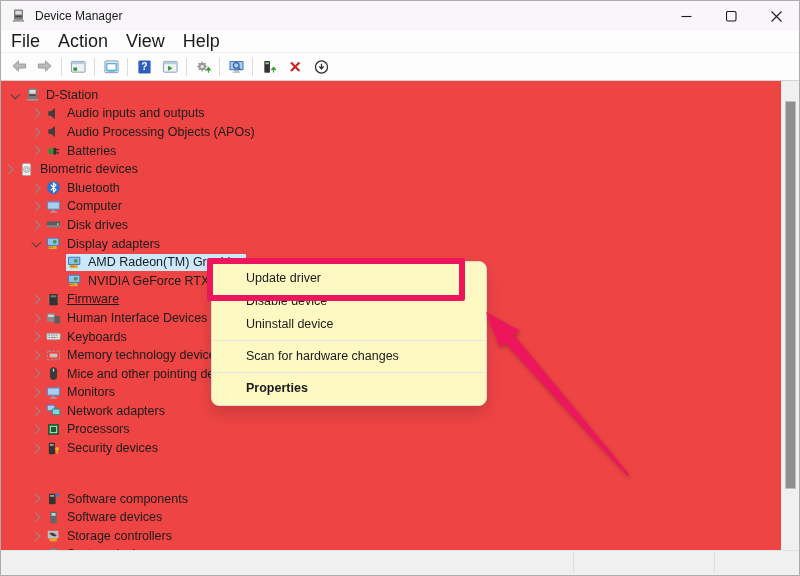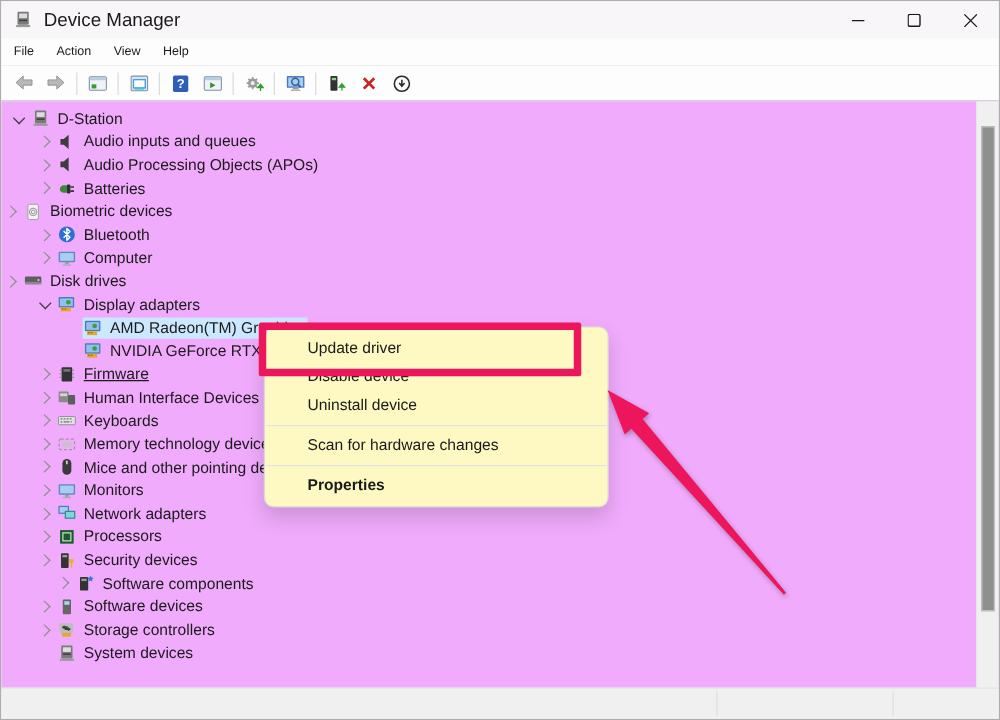--- a/index.html
+++ b/index.html
@@ -3,34 +3,34 @@
 <meta charset="utf-8">
 <style>
   html,body{margin:0;padding:0;background:#e8e8e8;}
   #win{position:relative;width:800px;height:576px;background:#fff;border:1px solid #adadad;
        box-sizing:border-box;overflow:hidden;font-family:"Liberation Sans",sans-serif;
        -webkit-font-smoothing:antialiased;}
   
   .titlebar{position:absolute;top:0;left:0;right:0;height:30px;background:#f8f6f9;
             display:flex;align-items:center;}
   .app-icon{margin-left:10px;width:16px;height:16px;display:flex;}
-  .title-text{margin-left:8px;font-size:15px;color:#1a1a1a;}
+  .title-text{margin-left:8px;font-size:12px;color:#1a1a1a;}
   .tb-controls{margin-left:auto;display:flex;height:100%;}
   .win-btn{width:45px;height:100%;display:flex;align-items:center;justify-content:center;}
   
   .menubar{position:absolute;top:30px;left:0;right:0;height:21px;background:#fdfdfd;
            border-bottom:1px solid #efefef;display:flex;align-items:center;padding-left:1px;}
-  .menu-top-item{padding:0 9px;font-size:10px;color:#1a1a1a;line-height:21px;}
+  .menu-top-item{padding:0 9px;font-size:18px;color:#1a1a1a;line-height:21px;}
   
   .toolbar{position:absolute;top:52px;left:0;right:0;height:27px;background:#fdfdfd;
            border-bottom:1px solid #d2d2d2;display:flex;align-items:center;padding-left:5px;}
   .tb-btn{width:26px;height:24px;display:flex;align-items:center;justify-content:center;}
   .tb-sep{width:1px;height:18px;background:#dcdcdc;margin:0 3px;}
   
-  .content{position:absolute;top:80px;left:0;right:0;height:472px;background:#f0abfc;}
+  .content{position:absolute;top:80px;left:0;right:0;height:472px;background:#ef4444;}
   .tree{position:absolute;top:0;left:0;right:18px;bottom:0;overflow:hidden;padding-top:4.5px;}
   .tree-row{height:18.6px;display:flex;align-items:center;font-size:12.5px;color:#1b1b1b;
             white-space:nowrap;}
   .chev-slot{width:17px;height:16px;display:flex;align-items:center;justify-content:center;flex:0 0 17px;}
   .chev{width:5.5px;height:5.5px;border:solid #8f8f8f;border-width:0 1.3px 1.3px 0;
         transform:rotate(-45deg);margin-left:-2px;}
   .chev.exp{transform:rotate(45deg);border-color:#3f3f3f;margin-left:0;margin-top:-2px;}
   .item-body{display:flex;align-items:center;padding:1px 3px 1px 1px;}
   .item-body.selected{background:var(--sel,#cce8ff);}
   .tree-icon{width:15px;height:15px;display:flex;margin-right:6px;flex:0 0 15px;}
@@ -227,21 +227,21 @@
         <div class="tree-row" style="padding-left: 27px;">
           <span class="chev-slot">
             <span class="chev"></span>
           </span>
           <span class="item-body">
             <span class="tree-icon">
               <svg viewBox="0 0 16 16" width="15" height="15">
                 <path d="M2.5 5.5h2.8L9.5 2v12L5.3 10.5H2.5z" fill="#3d3d3d"></path>
               </svg>
             </span>
-            <span>Audio inputs and queues</span>
+            <span>Audio inputs and outputs</span>
           </span>
         </div>
         <div class="tree-row" style="padding-left: 27px;">
           <span class="chev-slot">
             <span class="chev"></span>
           </span>
           <span class="item-body">
             <span class="tree-icon">
               <svg viewBox="0 0 16 16" width="15" height="15">
                 <path d="M2.5 5.5h2.8L9.5 2v12L5.3 10.5H2.5z" fill="#3d3d3d"></path>
@@ -303,21 +303,21 @@
               <svg viewBox="0 0 16 16" width="15" height="15">
                 <rect x="1" y="2.5" width="14" height="9" rx="0.8" fill="#5b8ac5"></rect>
                 <rect x="2.2" y="3.7" width="11.6" height="6.6" fill="#aacdf0"></rect>
                 <rect x="6.5" y="11.5" width="3" height="1.8" fill="#9a9a9a"></rect>
                 <rect x="4.5" y="13.3" width="7" height="1.2" fill="#adadad"></rect>
               </svg>
             </span>
             <span>Computer</span>
           </span>
         </div>
-        <div class="tree-row" style="">
+        <div class="tree-row" style="padding-left: 27px;">
           <span class="chev-slot">
             <span class="chev"></span>
           </span>
           <span class="item-body">
             <span class="tree-icon">
               <svg viewBox="0 0 16 16" width="15" height="15">
                 <rect x="1" y="4.5" width="14" height="6.5" rx="1" fill="#5d5d5d"></rect>
                 <rect x="1" y="9" width="14" height="2" fill="#8a8a8a"></rect>
                 <circle cx="12.6" cy="7.5" r="0.9" fill="#d8d8d8"></circle>
               </svg>
@@ -502,21 +502,21 @@
               <svg viewBox="0 0 16 16" width="15" height="15">
                 <rect x="3" y="1.8" width="6.5" height="12.4" rx="0.8" fill="#333"></rect>
                 <rect x="4.2" y="3.2" width="4" height="2" fill="#9a9a9a"></rect>
                 <circle cx="11.8" cy="8.5" r="2" fill="#e8b427"></circle>
                 <rect x="11.2" y="10" width="1.3" height="4" fill="#e8b427"></rect>
               </svg>
             </span>
             <span>Security devices</span>
           </span>
         </div>
-        <div class="tree-row" style="padding-left: 42px;">
+        <div class="tree-row" style="padding-left: 27px; margin-top: 32px;">
           <span class="chev-slot">
             <span class="chev"></span>
           </span>
           <span class="item-body">
             <span class="tree-icon">
               <svg viewBox="0 0 16 16" width="15" height="15">
                 <rect x="3.2" y="2.8" width="7" height="11.4" rx="0.8" fill="#333"></rect>
                 <rect x="4.4" y="4.2" width="4.5" height="2" fill="#9a9a9a"></rect>
                 <path d="M12.2 1.5l.8 1.7 1.9.3-1.4 1.3.3 1.9-1.6-.9-1.7.9.3-1.9-1.3-1.3 1.9-.3z" fill="#2d7dd2"></path>
               </svg>

